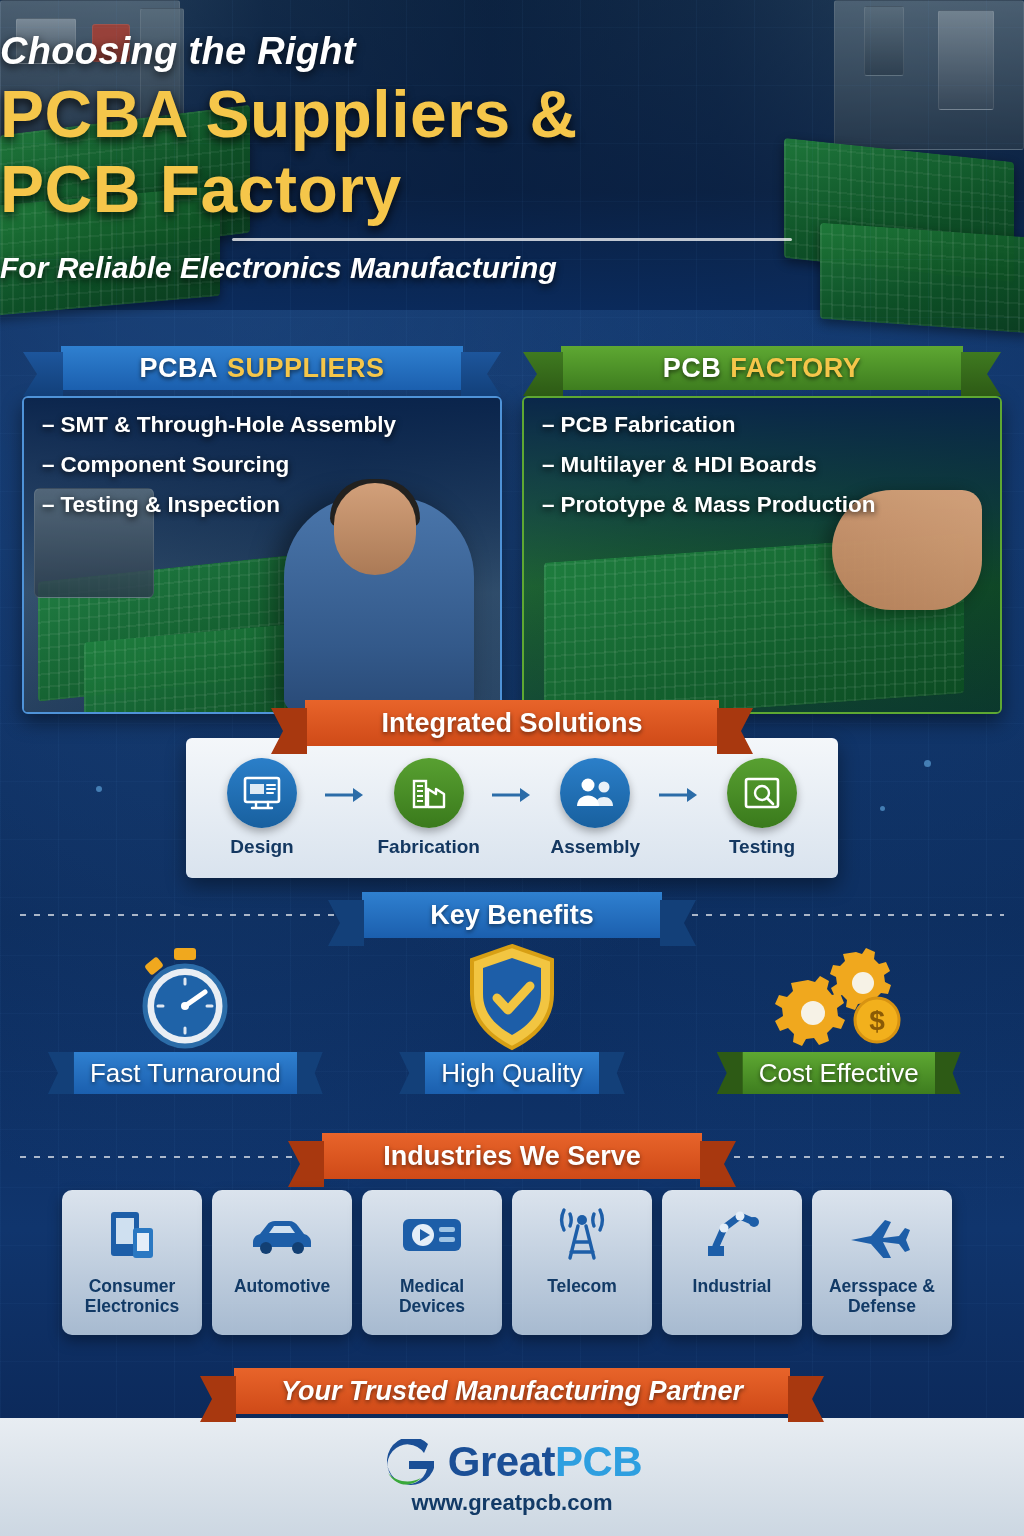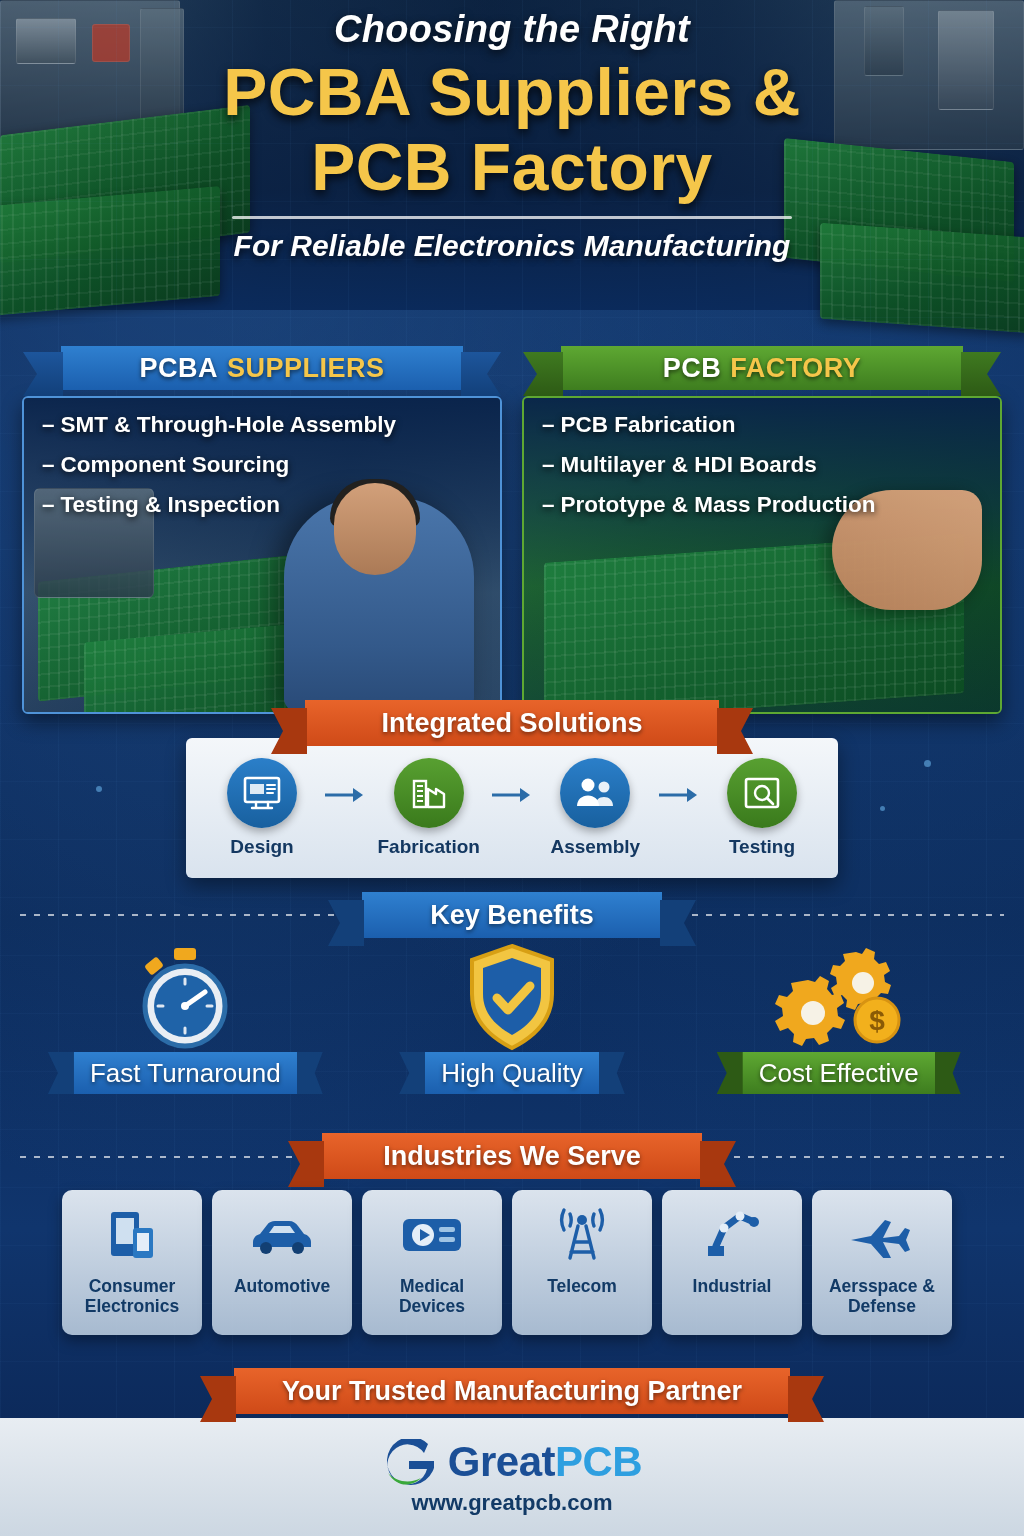--- a/index.html
+++ b/index.html
@@ -39,21 +39,21 @@
   }
   .circuit-deco {
     position:absolute; inset:0;
     background-image:
       repeating-linear-gradient(90deg, rgba(90,160,230,0.05) 0 1px, transparent 1px 58px),
       repeating-linear-gradient(0deg, rgba(90,160,230,0.04) 0 1px, transparent 1px 58px);
     pointer-events:none;
   }
 
   
-  .header { position:absolute; top:8px; left:0; width:1024px; text-align:center; z-index:4;}
+  .header { position:absolute; top:30px; left:0; width:1024px; text-align:left; z-index:4;}
   .h-pre {
     font-size:38px; font-style:italic; font-weight:bold; color:#ffffff;
     text-shadow:0 3px 8px rgba(0,0,0,.75); letter-spacing:.3px;
   }
   .h-main {
     font-size:66px; font-weight:bold; color:#f5c64a; line-height:1.02;
     text-shadow:0 4px 10px rgba(0,0,0,.8); margin-top:8px; letter-spacing:.5px;
   }
   .h-rule { width:560px; height:3px; background:rgba(255,255,255,.75); margin:14px auto 10px; border-radius:2px;}
   .h-sub {
@@ -218,21 +218,21 @@
     padding-top:12px;
   }
   .ind .ic { height:66px; display:flex; align-items:center; justify-content:center; }
   .ind .nm { margin-top:8px; text-align:center; font-size:17.5px; font-weight:bold; color:#123a66; line-height:1.15;}
 
   
   .foot-banner {
     position:absolute; top:1368px; left:234px; width:556px; height:46px; z-index:6;
     background:linear-gradient(180deg,#e8642a,#cf4a18);
     display:flex; align-items:center; justify-content:center;
-    color:#fff; font-size:27px; font-weight:bold; text-shadow:0 2px 4px rgba(0,0,0,.5);
+    color:#fff; font-size:27px; font-weight:bold; text-shadow:0 2px 4px rgba(0,0,0,.5);font-style:italic;
   }
   .foot-banner::before,.foot-banner::after{ content:""; position:absolute; top:8px; width:36px; height:46px; background:#a8380f;}
   .foot-banner::before{ left:-34px; clip-path:polygon(0 0,100% 0,100% 100%,0 100%,12px 50%);}
   .foot-banner::after { right:-34px; clip-path:polygon(0 0,100% 0,24px 50%,100% 100%,0 100%);}
 
   .footer-area {
     position:absolute; left:0; bottom:0; width:1024px; height:118px; z-index:5;
     background:linear-gradient(180deg,#e8edf2 0%,#ccd7e2 100%);
     display:flex; flex-direction:column; align-items:center; justify-content:center;
   }

